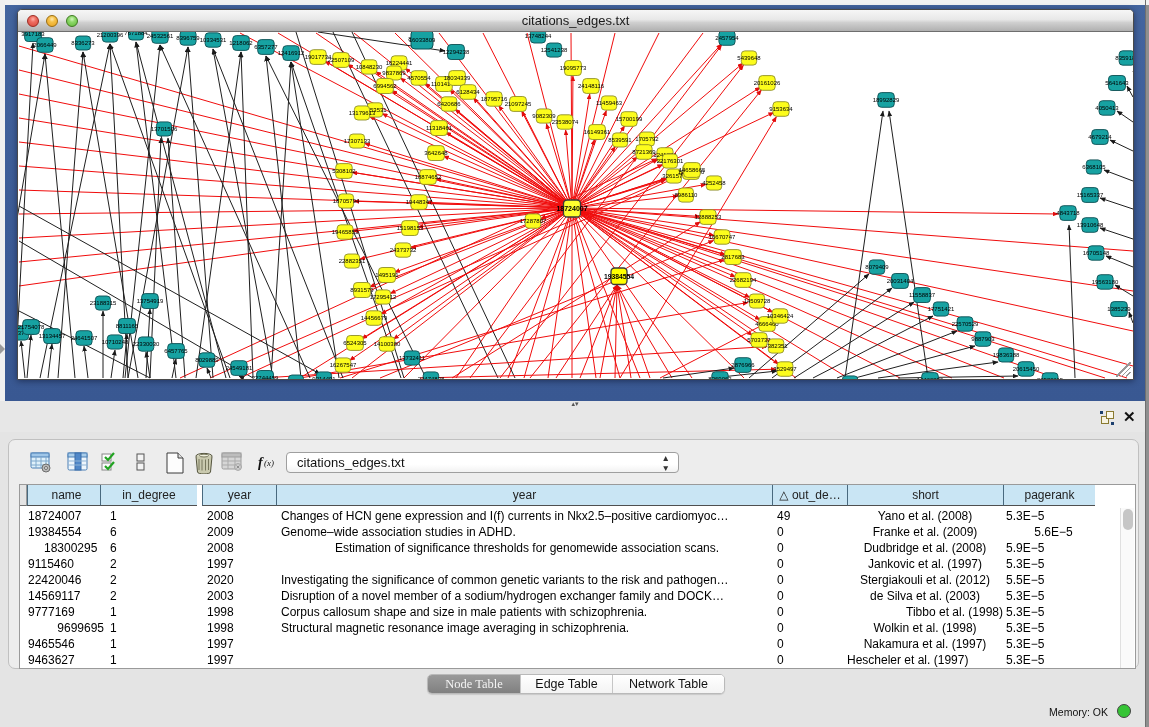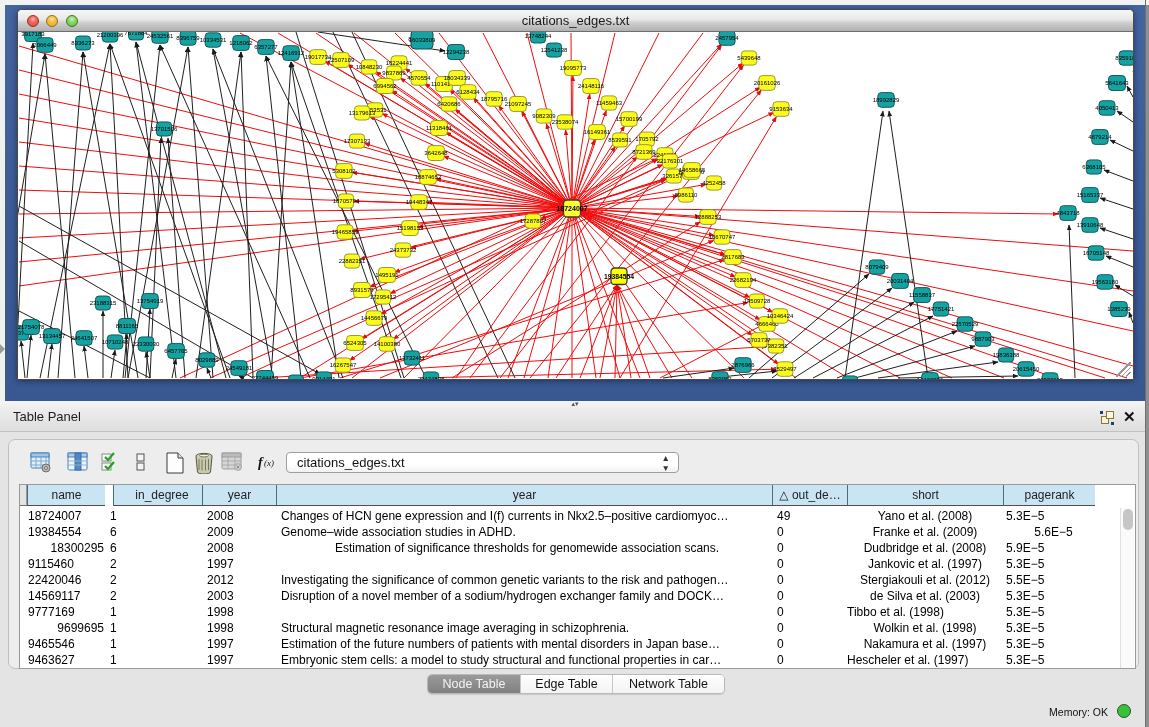--- a/index.html
+++ b/index.html
@@ -78,21 +78,21 @@
 #vsb { position:absolute; right:1px; top:23px; width:14px; height:161px; background:#fafafa;
   border-left:1px solid #e0e0e0; }
 #vsb .th { position:absolute; left:2px; top:1px; width:10px; height:21px; background:#c6c6c6; border-radius:5px; }
 
 
 #tabs { position:absolute; left:427px; top:242px; height:20px; display:flex;
   border:1px solid #b9b9b9; border-radius:5px; overflow:hidden; background:#fff;
   box-shadow:0 1px 1px rgba(0,0,0,.12); }
 #tabs .seg { height:20px; line-height:19px; font-size:12.5px; text-align:center; color:#111;
   background:linear-gradient(180deg,#ffffff,#f2f2f2); }
-#tabs .seg.sel { background:linear-gradient(180deg,#9a9a9a,#7d7d7d); color:#f4f4f4; }
+#tabs .seg.sel { background:linear-gradient(180deg,#9a9a9a,#7d7d7d); color:#f4f4f4;font-family:Liberation Serif, serif; }
 #tabs .seg + .seg { border-left:1px solid #c6c6c6; }
 
 
 #status { position:absolute; left:0; top:700px; width:1145px; height:27px; }
 #status .txt { position:absolute; right:37px; top:6px; font-size:10.5px; color:#111; }
 #status .led { position:absolute; right:14px; top:4px; width:14px; height:14px; border-radius:50%;
   background:#35c435; border:1.5px solid #444; }
 </style>
 </head>
 <body>
@@ -573,23 +573,20 @@
       <div id="titlebar">
         <span class="tl r"></span>
           <span class="tl y"></span>
           <span class="tl g"></span>
         <div class="title">citations_edges.txt</div>
       </div>
       <div id="grip"></div>
     </div>
   </div>
 
-  <div id="tp-head">
-      <div class="t">Table Panel</div>
-    </div>
   <div id="split">▴▾</div>
   <div id="tp-float">
       <div class="a"></div>
       <div class="b"></div>
       <div class="d1"></div>
       <div class="d2"></div>
     </div>
   <div id="tp-close">✕</div>
 
   <div id="panel">
@@ -639,21 +636,21 @@
  <text x="1" y="12" font-family="Liberation Serif,serif" font-style="italic" font-weight="bold" font-size="14" fill="#111">f</text>
  <text x="7" y="11" font-family="Liberation Serif,serif" font-style="italic" font-size="9" fill="#111">(x)</text>
 </svg>
 
         <div id="dd">citations_edges.txt<div class="arr">▲<br>▼</div></div>
       </div>
       <div id="tbl">
         <div id="thead">
             <div class="hc first" style="left:0px;width:7px"></div>
             <div class="hc" style="left:7px;width:78px">name</div>
-            <div class="hc" style="left:93px;width:97px">in_degree</div>
+            <div class="hc" style="left:80px;width:97px">in_degree</div>
             <div class="hc" style="left:182px;width:74px">year</div>
             <div class="hc" style="left:256px;width:496px">year</div>
             <div class="hc" style="left:752px;width:75px">△ out_de…</div>
             <div class="hc" style="left:827px;width:156px">short</div>
             <div class="hc" style="left:983px;width:92px">pagerank</div>
           </div>
         <div class="rows">
             <div class="tr">
               <span class="td" style="left:8px;width:76px;text-align:left">18724007</span>
               <span class="td" style="left:90px;width:90px;text-align:left">1</span>
@@ -666,85 +663,84 @@
             <div class="tr">
               <span class="td" style="left:8px;width:76px;text-align:left">19384554</span>
               <span class="td" style="left:90px;width:90px;text-align:left">6</span>
               <span class="td" style="left:187px;width:66px;text-align:left">2009</span>
               <span class="td" style="left:261px;width:492px;text-align:left">Genome–wide association studies in ADHD.</span>
               <span class="td" style="left:757px;width:68px;text-align:left">0</span>
               <span class="td" style="left:827px;width:156px;text-align:center">Franke et al. (2009)</span>
               <span class="td" style="left:986px;width:95px;text-align:center">5.6E−5</span>
             </div>
             <div class="tr">
-              <span class="td" style="left:8px;width:76px;text-align:right">18300295</span>
+              <span class="td" style="left:24px;width:76px;text-align:left">18300295</span>
               <span class="td" style="left:90px;width:90px;text-align:left">6</span>
               <span class="td" style="left:187px;width:66px;text-align:left">2008</span>
               <span class="td" style="left:261px;width:492px;text-align:center">Estimation of significance thresholds for genomewide association scans.</span>
               <span class="td" style="left:757px;width:68px;text-align:left">0</span>
               <span class="td" style="left:827px;width:156px;text-align:center">Dudbridge et al. (2008)</span>
               <span class="td" style="left:986px;width:95px;text-align:left">5.9E−5</span>
             </div>
             <div class="tr">
               <span class="td" style="left:8px;width:76px;text-align:left">9115460</span>
               <span class="td" style="left:90px;width:90px;text-align:left">2</span>
               <span class="td" style="left:187px;width:66px;text-align:left">1997</span>
               <span class="td" style="left:757px;width:68px;text-align:left">0</span>
               <span class="td" style="left:827px;width:156px;text-align:center">Jankovic et al. (1997)</span>
               <span class="td" style="left:986px;width:95px;text-align:left">5.3E−5</span>
             </div>
             <div class="tr">
               <span class="td" style="left:8px;width:76px;text-align:left">22420046</span>
               <span class="td" style="left:90px;width:90px;text-align:left">2</span>
-              <span class="td" style="left:187px;width:66px;text-align:left">2012</span>
+              <span class="td" style="left:187px;width:66px;text-align:left">2020</span>
               <span class="td" style="left:261px;width:492px;text-align:left">Investigating the significance of common genetic variants to the risk and pathogen…</span>
               <span class="td" style="left:757px;width:68px;text-align:left">0</span>
               <span class="td" style="left:827px;width:156px;text-align:center">Stergiakouli et al. (2012)</span>
               <span class="td" style="left:986px;width:95px;text-align:left">5.5E−5</span>
             </div>
             <div class="tr">
               <span class="td" style="left:8px;width:76px;text-align:left">14569117</span>
               <span class="td" style="left:90px;width:90px;text-align:left">2</span>
               <span class="td" style="left:187px;width:66px;text-align:left">2003</span>
               <span class="td" style="left:261px;width:492px;text-align:left">Disruption of a novel member of a sodium/hydrogen exchanger family and DOCK…</span>
               <span class="td" style="left:757px;width:68px;text-align:left">0</span>
               <span class="td" style="left:827px;width:156px;text-align:center">de Silva et al. (2003)</span>
               <span class="td" style="left:986px;width:95px;text-align:left">5.3E−5</span>
             </div>
             <div class="tr">
               <span class="td" style="left:8px;width:76px;text-align:left">9777169</span>
               <span class="td" style="left:90px;width:90px;text-align:left">1</span>
               <span class="td" style="left:187px;width:66px;text-align:left">1998</span>
-              <span class="td" style="left:757px;width:68px;text-align:left">0</span>
-              <span class="td" style="left:827px;width:156px;text-align:left">Tibbo et al. (1998)</span>
+              <span class="td" style="left:261px;width:492px;text-align:left">Corpus callosum shape and size in male patients with schizophrenia.</span>
+              <span class="td" style="left:757px;width:68px;text-align:left">0</span>
+              <span class="td" style="left:827px;width:156px;text-align:right">Tibbo et al. (1998)</span>
               <span class="td" style="left:986px;width:95px;text-align:left">5.3E−5</span>
             </div>
             <div class="tr">
               <span class="td" style="left:8px;width:76px;text-align:right">9699695</span>
               <span class="td" style="left:90px;width:90px;text-align:left">1</span>
               <span class="td" style="left:187px;width:66px;text-align:left">1998</span>
               <span class="td" style="left:261px;width:492px;text-align:left">Structural magnetic resonance image averaging in schizophrenia.</span>
               <span class="td" style="left:757px;width:68px;text-align:left">0</span>
               <span class="td" style="left:827px;width:156px;text-align:center">Wolkin et al. (1998)</span>
               <span class="td" style="left:986px;width:95px;text-align:left">5.3E−5</span>
             </div>
             <div class="tr">
               <span class="td" style="left:8px;width:76px;text-align:left">9465546</span>
               <span class="td" style="left:90px;width:90px;text-align:left">1</span>
               <span class="td" style="left:187px;width:66px;text-align:left">1997</span>
-              <span class="td" style="left:261px;width:492px;text-align:left">Estimation of the future numbers of patients with mental disorders in Japan base…</span>
               <span class="td" style="left:757px;width:68px;text-align:left">0</span>
               <span class="td" style="left:827px;width:156px;text-align:center">Nakamura et al. (1997)</span>
               <span class="td" style="left:986px;width:95px;text-align:left">5.3E−5</span>
             </div>
             <div class="tr">
               <span class="td" style="left:8px;width:76px;text-align:left">9463627</span>
               <span class="td" style="left:90px;width:90px;text-align:left">1</span>
               <span class="td" style="left:187px;width:66px;text-align:left">1997</span>
-              <span class="td" style="left:261px;width:492px;text-align:left">Embryonic stem cells: a model to study structural and functional properties in car…</span>
               <span class="td" style="left:757px;width:68px;text-align:left">0</span>
               <span class="td" style="left:827px;width:156px;text-align:left">Hescheler et al. (1997)</span>
               <span class="td" style="left:986px;width:95px;text-align:left">5.3E−5</span>
             </div>
           </div>
         <div id="vsb">
             <div class="th"></div>
           </div>
       </div>
     </div>

